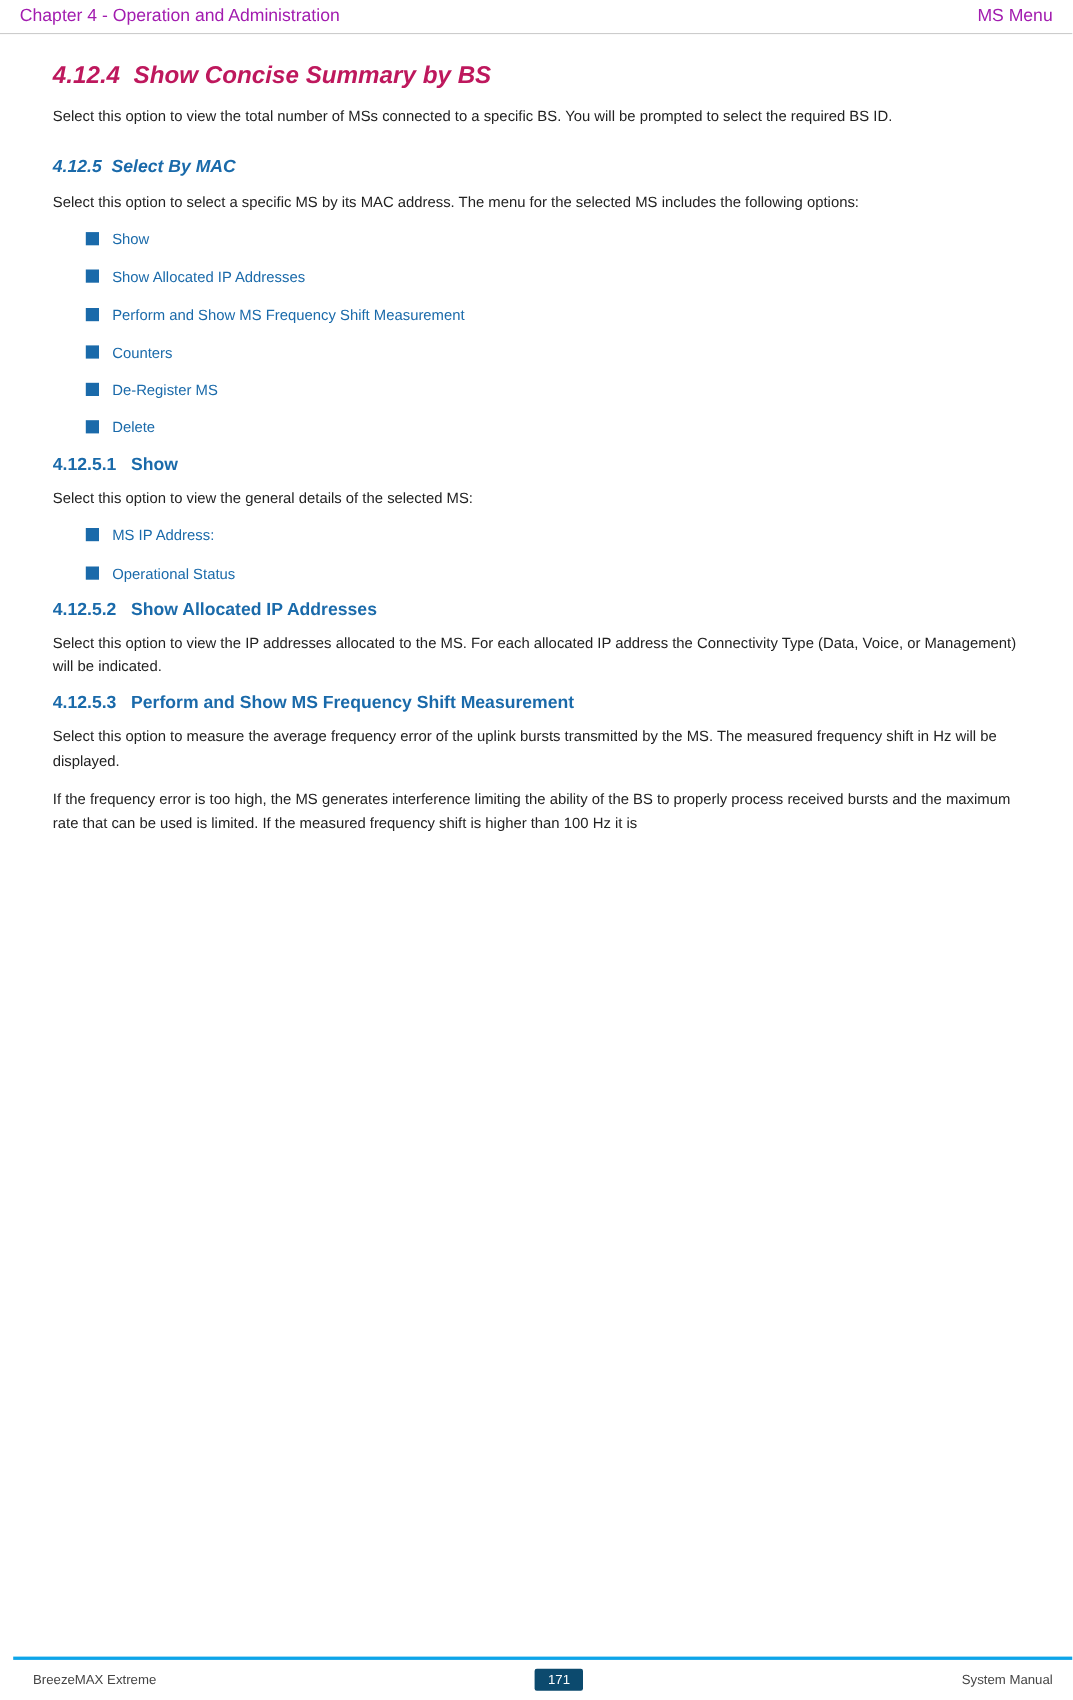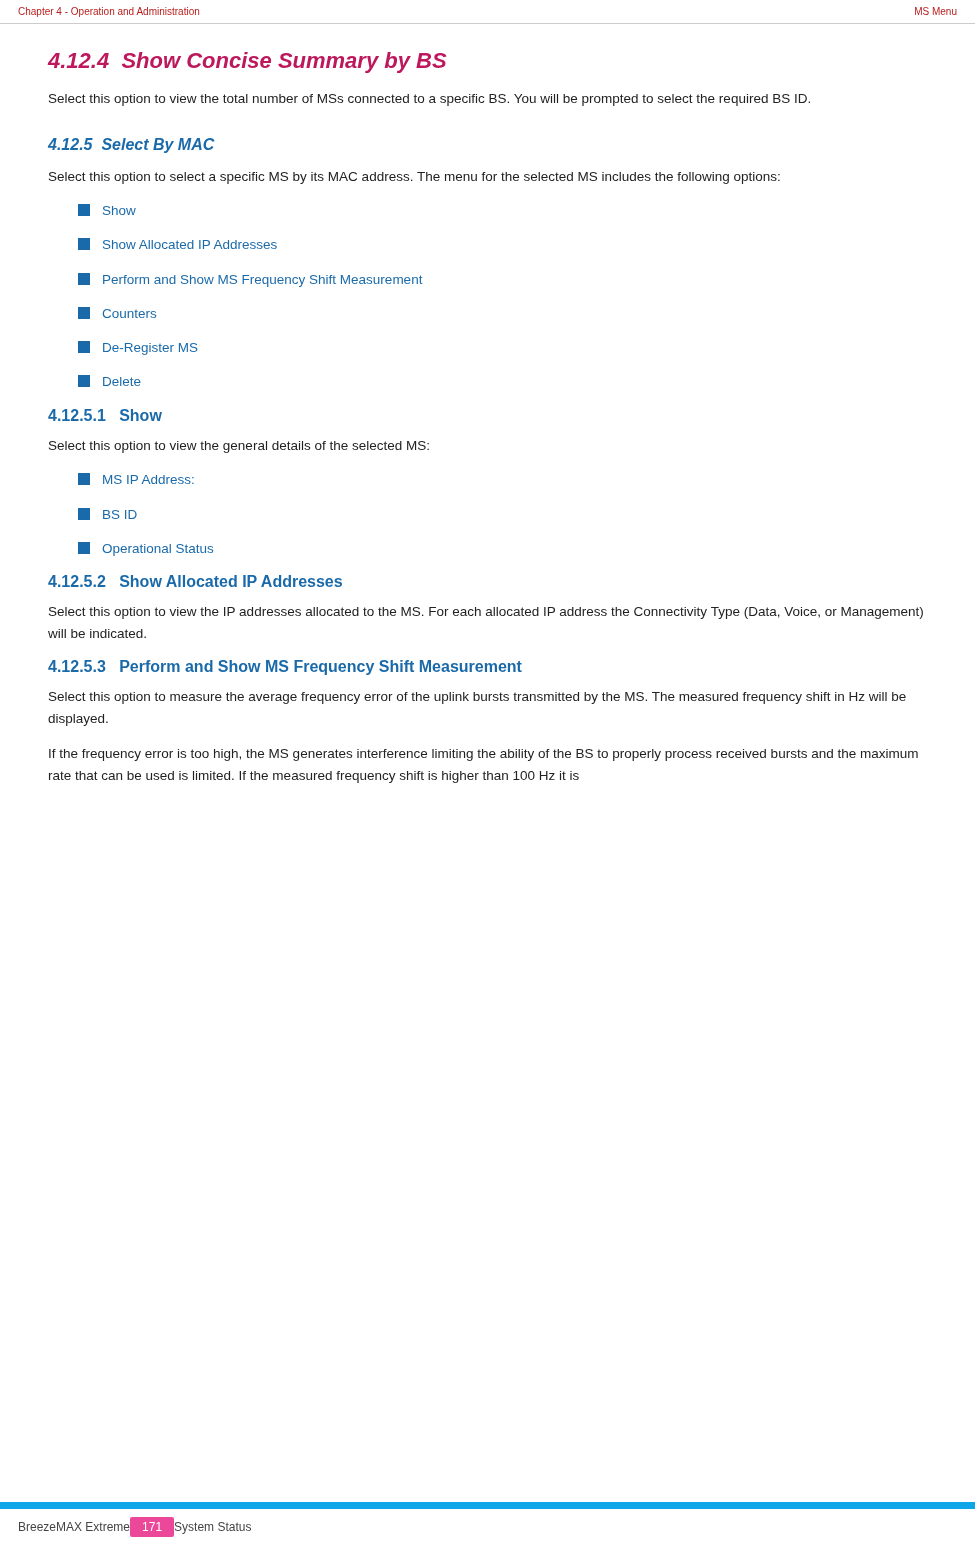--- a/index.html
+++ b/index.html
@@ -13,22 +13,22 @@
       position: relative;
     }
 
     
     .header-bar {
       display: flex;
       justify-content: space-between;
       align-items: center;
       padding: 6px 18px;
       border-bottom: 1px solid #ccc;
-      font-size: 10px;
-      color: #b91c1c;
+      font-size: 16px;
+      color: #a21caf;
     }
 
     
     .content {
       padding: 24px 48px 60px 48px;
     }
 
     
     .body-text {
       font-size: 13.5px;
@@ -63,32 +63,33 @@
     }
 
     .bullet-label {
       color: #1a6aaa;
     }
 
     
     .footer-bar {
       position: absolute;
       bottom: 0;
-      left: 0;
+      left: 12px;
       right: 0;
       display: flex;
+      justify-content: space-between;
       align-items: center;
       padding: 8px 18px;
-      border-top: 7px solid #0ea5e9;
+      border-top: 3px solid #0ea5e9;
       font-size: 12px;
       color: #444;
     }
 
     .footer-page-num {
-      background: #ec4899;
+      background: #0c4a6e;
       color: #fff;
       padding: 3px 12px;
       font-size: 12px;
       border-radius: 2px;
     }
 
     h2.main-heading {
       font-size: 22px;
       font-weight: bold;
       color: #be185d;
@@ -167,24 +168,20 @@
       <span>4.12.5.1</span>&nbsp;&nbsp;&nbsp;<span>Show</span>
     </h3>
     <p class="body-text">Select this option to view the general details of the selected MS:</p>
     <ul class="bullet-list">
       <li>
         <span class="bullet-square"></span>
         <span class="bullet-label">MS IP Address:</span>
       </li>
       <li>
         <span class="bullet-square"></span>
-        <span class="bullet-label">BS ID</span>
-      </li>
-      <li>
-        <span class="bullet-square"></span>
         <span class="bullet-label">Operational Status</span>
       </li>
     </ul>
   </div>
 
   <div>
     <h3 class="sub-sub-heading">
       <span>4.12.5.2</span>&nbsp;&nbsp;&nbsp;<span>Show Allocated IP Addresses</span>
     </h3>
     <p class="body-text">Select this option to view the IP addresses allocated to the MS. For each allocated IP address the Connectivity Type (Data, Voice, or Management) will be indicated.</p>
@@ -196,14 +193,14 @@
     </h3>
     <p class="body-text">Select this option to measure the average frequency error of the uplink bursts transmitted by the MS. The measured frequency shift in Hz will be displayed.</p>
     <p class="body-text">If the frequency error is too high, the MS generates interference limiting the ability of the BS to properly process received bursts and the maximum rate that can be used is limited. If the measured frequency shift is higher than 100 Hz it is</p>
   </div>
 
 </div>
 
 <div class="footer-bar">
   <span>BreezeMAX Extreme</span>
   <span class="footer-page-num">171</span>
-  <span>System Status</span>
+  <span>System Manual</span>
 </div>
 
 </body></html>

